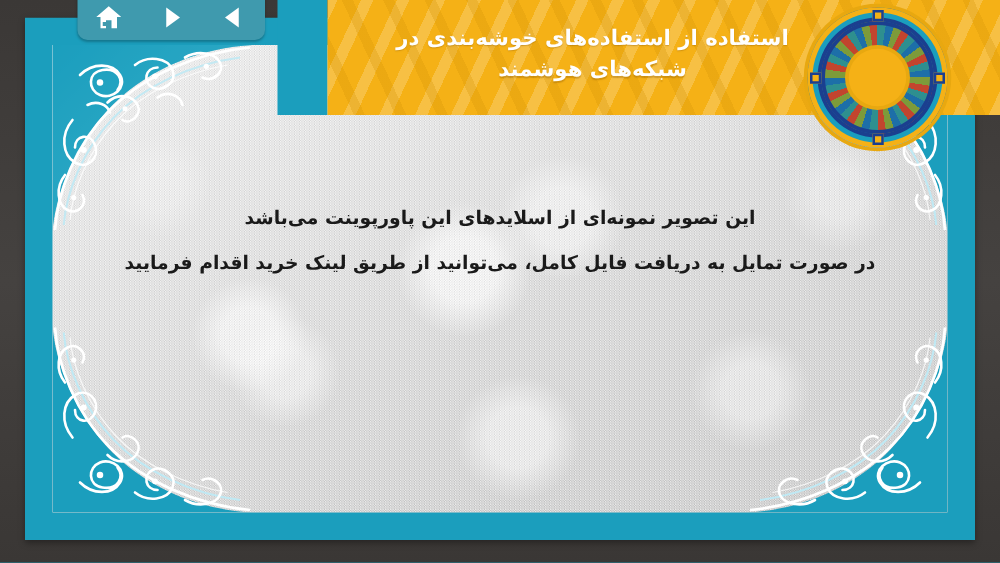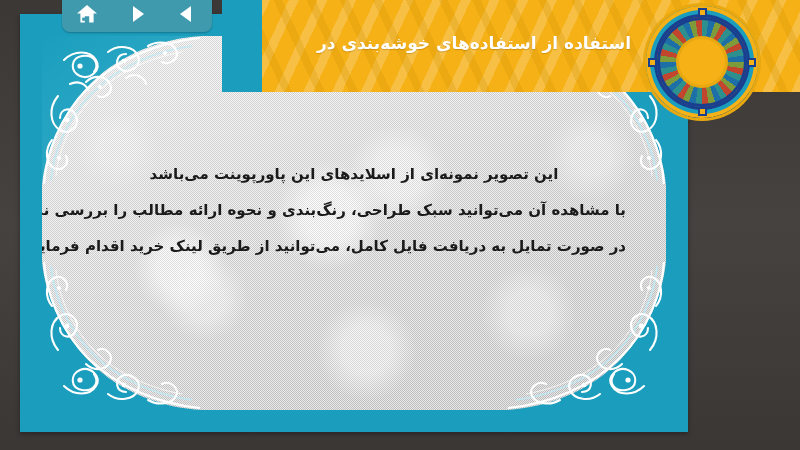--- a/index.html
+++ b/index.html
@@ -26,21 +26,21 @@
     z-index:40;
   }
   #navbar .navbtn{
     width:34px;height:28px;display:flex;align-items:center;justify-content:center;
     cursor:pointer;
   }
   #navbar svg{display:block;}
 
   
   #slide{
-    position:absolute;left:20px;top:14px;width:668px;height:418px;
+    position:absolute;left:20px;top:14px;width:760px;height:418px;
     overflow:hidden;
     box-shadow:0 2px 5px rgba(0,0,0,.35);
   }
 
   
   #tealframe{
     position:absolute;inset:0;
     background:#1b9ebd;
   }
   
@@ -295,33 +295,33 @@
       <g fill="#ffffff">
         <circle cx="38" cy="30" r="2.6"></circle>
           <circle cx="82" cy="25" r="2.3"></circle>
         <circle cx="25" cy="84" r="2.4"></circle>
           <circle cx="17" cy="122" r="2.1"></circle>
       </g>
     </svg>
 
     <div id="body-text">
       <span class="bl">این تصویر نمونه‌ای از اسلایدهای این پاورپوینت می‌باشد</span>
-      <span class="bl">با مشاهده آن می‌توانید سبک طراحی، رنگ‌بندی و نحوه ارائه مطالب را بررسی نمایید</span>
       <span class="bl">در صورت تمایل به دریافت فایل کامل، می‌توانید از طریق لینک خرید اقدام فرمایید</span>
     </div>
 
   </div>
 </div>
 
 <div id="banner">
   <div id="banner-teal"></div>
   <div id="banner-orange"></div>
   <div id="title">
 
     <span class="tl">استفاده از استفاده‌های خوشه‌بندی در</span>
+    <span class="tl">شبکه‌های هوشمند</span>
   </div>
 </div>
 
 <div id="medallion">
   <div class="med-ring"></div>
   <div class="med-dots"></div>
   <div class="med-core"></div>
   <div class="med-tab mt-t"></div>
   <div class="med-tab mt-b"></div>
   <div class="med-tab mt-l"></div>

